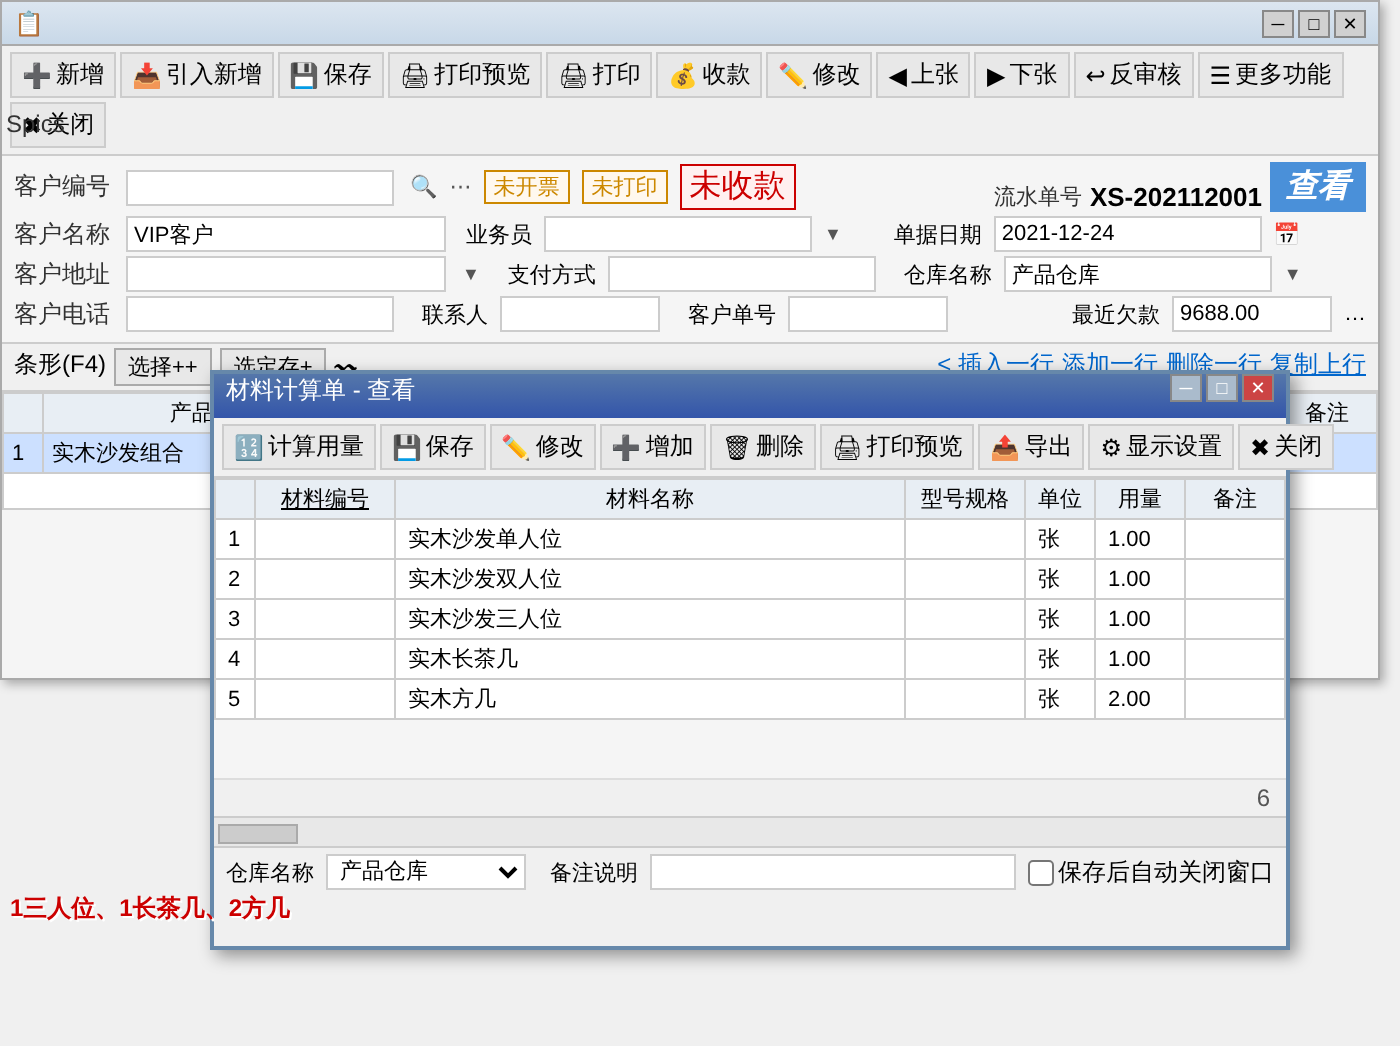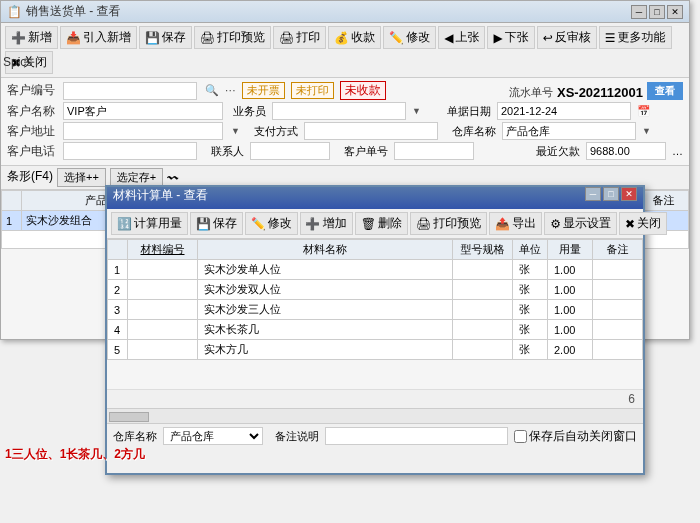--- a/index.html
+++ b/index.html
@@ -97,40 +97,41 @@
       border: 1px solid #cc8800;
       color: #cc8800;
       padding: 0 4px;
       font-size: 11px;
       background: #fff8ee;
     }
     .status-badge-red {
       border: 1px solid #cc0000;
       color: #cc0000;
       padding: 0 4px;
-      font-size: 12px;
+      font-size: 16px;
       background: #fff0f0;
     }
 
     .liushui-area {
       display: flex;
       align-items: flex-end;
       gap: 4px;
       margin-left: auto;
     }
     .liushui-label { color: #333; font-size: 11px; }
     .liushui-value { font-size: 13px; font-weight: bold; color: #000; }
     .chakan-btn {
       background: #4a90d9;
       color: white;
       padding: 2px 8px;
       border: none;
       cursor: pointer;
-      font-size: 10px;
+      font-size: 16px;
       font-weight: bold;
+      font-style: italic;
     }
 
     
     .table-toolbar {
       background: #f0f0f0;
       padding: 2px 6px;
       display: flex;
       align-items: flex-start;
       gap: 4px;
       border-bottom: 1px solid #ccc;
@@ -291,21 +292,20 @@
     }
   </style>
 </head>
 <body>
 
 <div class="main-window">
 
   <div class="window-titlebar">
     <div class="window-title">
       <span>📋</span>
-      <span>销售送货单 - 查看</span>
     </div>
     <div class="window-controls">
       <div class="win-btn">─</div>
       <div class="win-btn">□</div>
       <div class="win-btn">✕</div>
     </div>
   </div>
 
   <div class="toolbar">
     <div class="toolbar-btn">
@@ -408,20 +408,26 @@
       <input class="form-input form-input-sm" value="9688.00" style="">
       <span style="font-size:11px;">…</span>
     </div>
   </div>
 
   <div class="table-toolbar">
     <span>条形(F4)</span>
     <button class="select-btn">选择++</button>
     <button class="select-btn">选定存+</button>
     <span style="font-size:11px;">〰</span>
+    <div class="table-actions">
+      <span class="table-action">&lt; 插入一行</span>
+      <span class="table-action">添加一行</span>
+      <span class="table-action">删除一行</span>
+      <span class="table-action">复制上行</span>
+    </div>
   </div>
 
   <div style="padding: 0 0;">
     <table class="data-table">
       <thead>
         <tr>
           <th style="width:20px;"></th>
           <th>产品名称</th>
           <th>型号规格</th>
           <th style="width:35px;">单位</th>

